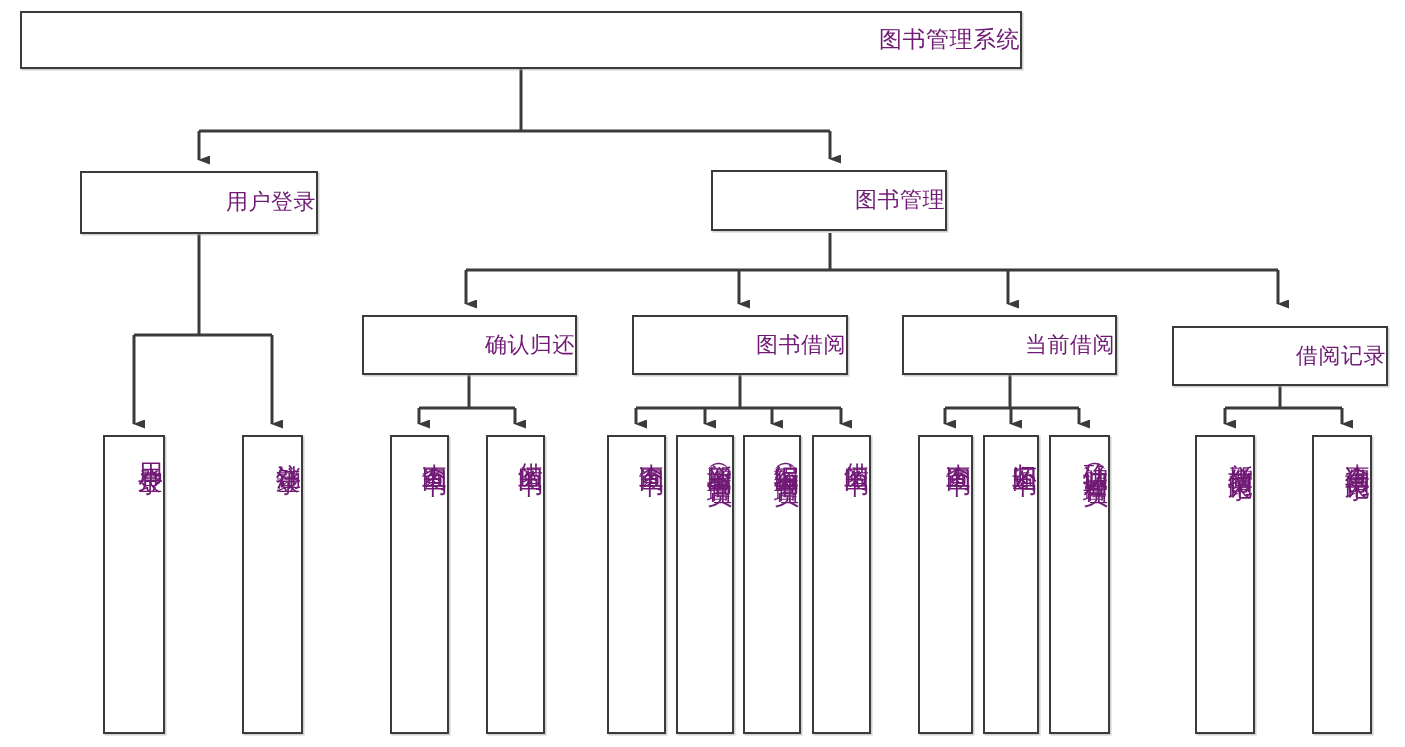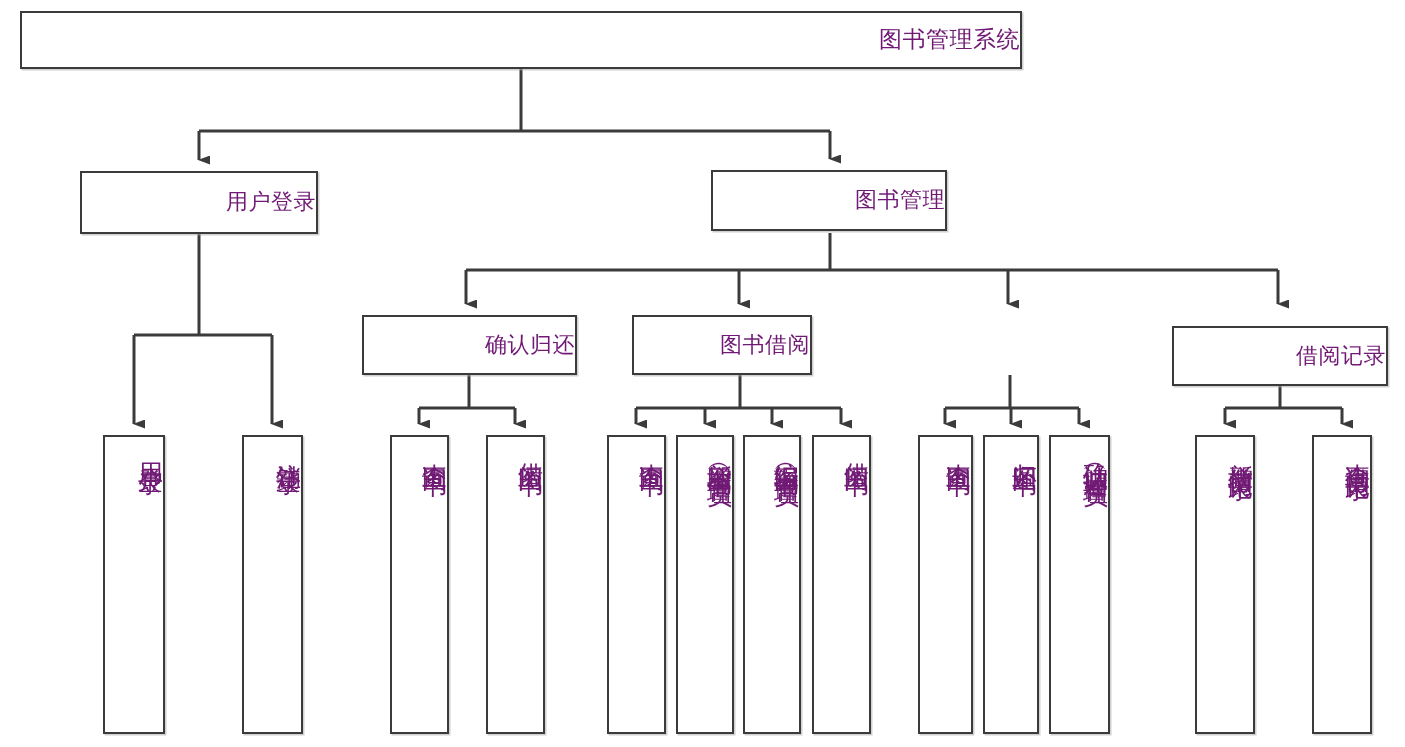--- a/index.html
+++ b/index.html
@@ -135,22 +135,25 @@
   <div class="node horiz" id="node-l2-0" style="left: 80px; top: 171px; width: 238px; height: 63px;">
     <span class="lbl">用户登录</span>
   </div>
   <div class="node horiz" id="node-l2-1" style="left: 711px; top: 170px; width: 236px; height: 61px;">
     <span class="lbl">图书管理</span>
   </div>
 
   <div class="node horiz" id="node-l3-0" style="left: 362px; top: 315px; width: 215px; height: 60px;">
     <span class="lbl">确认归还</span>
   </div>
-  <div class="node horiz" id="node-l3-1" style="left: 632px; top: 315px; width: 180px; height: 60px;">
+  <div class="node horiz" id="node-l3-1" style="left: 632px; top: 315px; width: 216px; height: 60px;">
     <span class="lbl">图书借阅</span>
+  </div>
+  <div class="node horiz" id="node-l3-2" style="left: 902px; top: 315px; width: 215px; height: 60px;">
+    <span class="lbl">当前借阅</span>
   </div>
   <div class="node horiz" id="node-l3-3" style="left: 1172px; top: 326px; width: 216px; height: 60px;">
     <span class="lbl">借阅记录</span>
   </div>
 
   <div class="node vert" id="node-leaf-0" style="left: 103px; top: 435px; width: 62px; height: 299px;">
     <span class="lbl">用户登录</span>
   </div>
   <div class="node vert" id="node-leaf-1" style="left: 242px; top: 435px; width: 61px; height: 299px;">
     <span class="lbl">注销登录</span>

